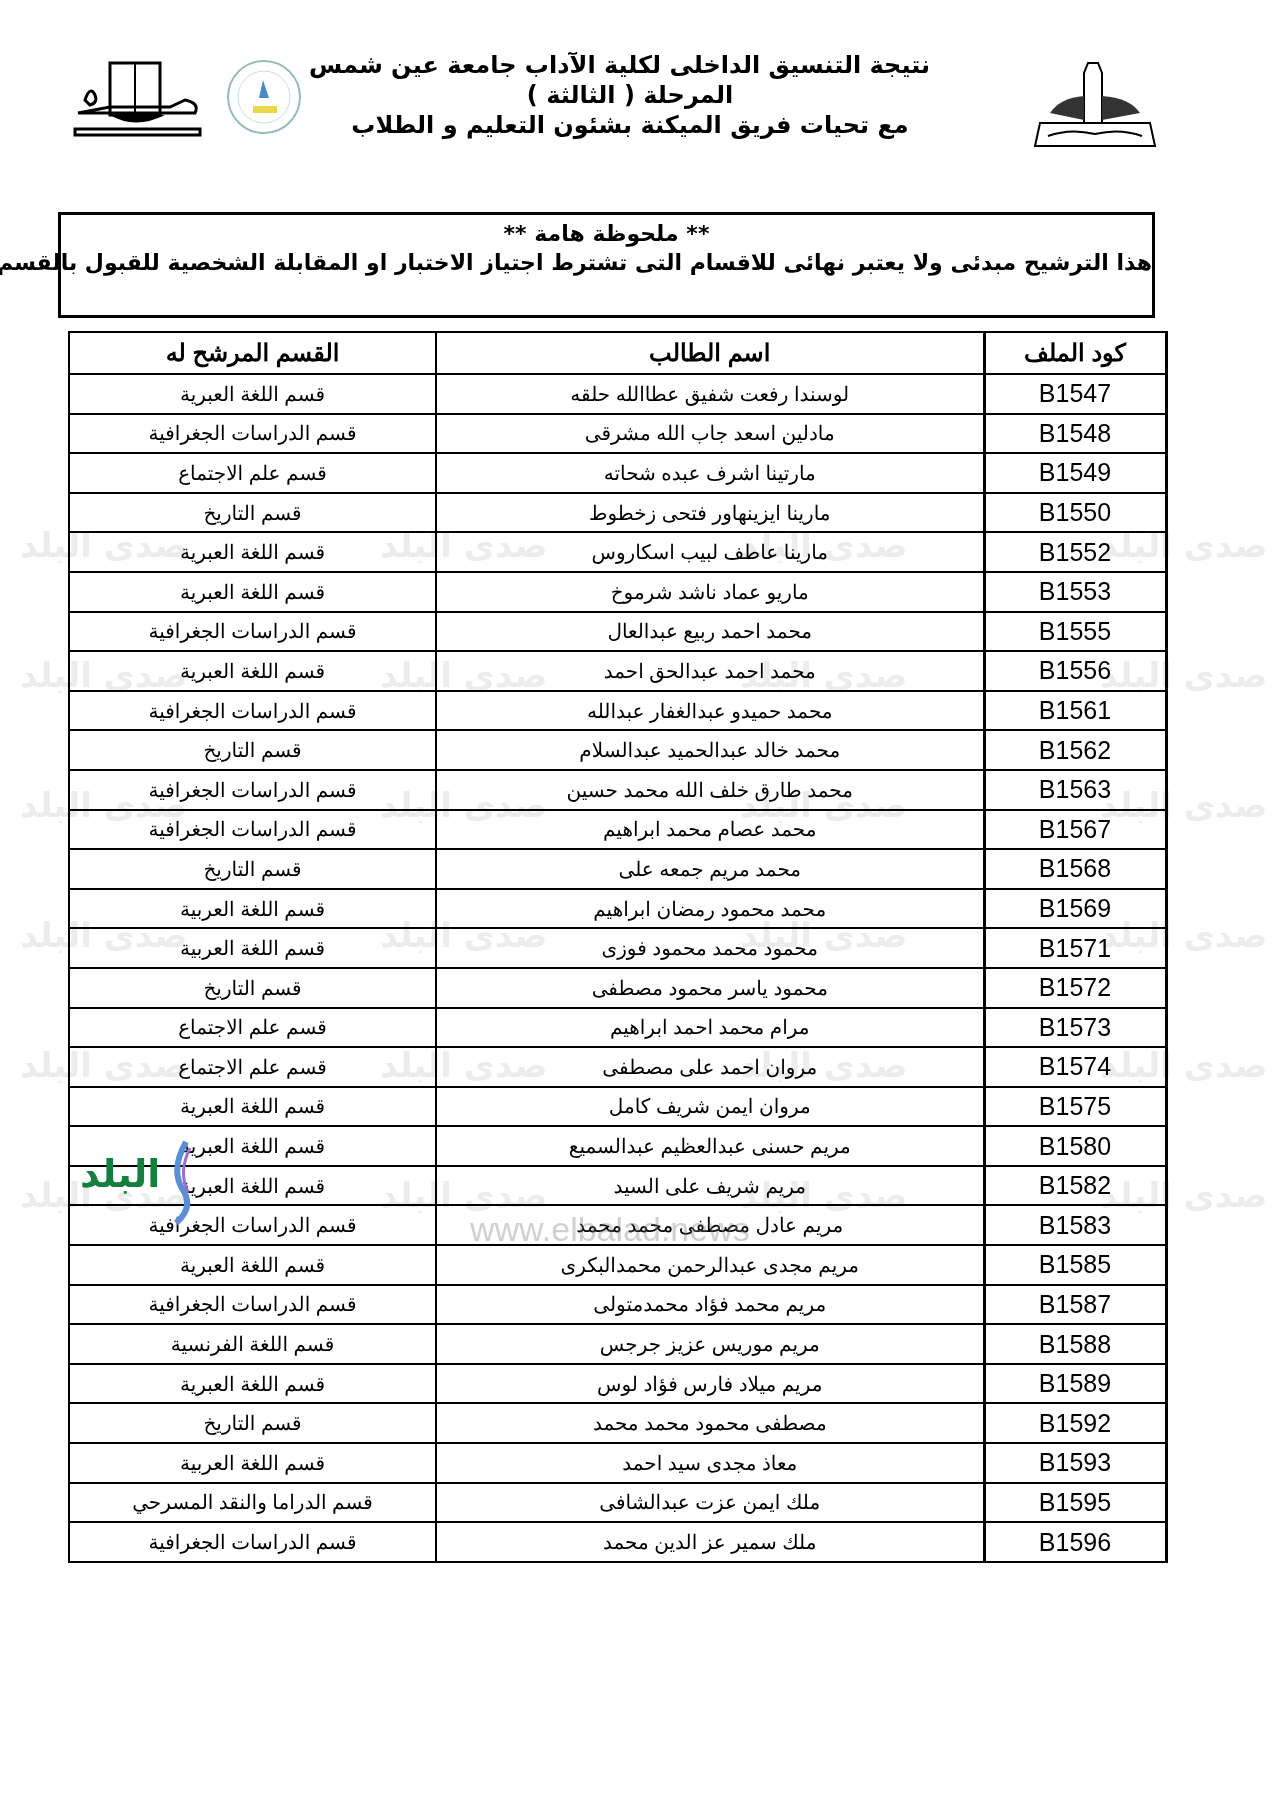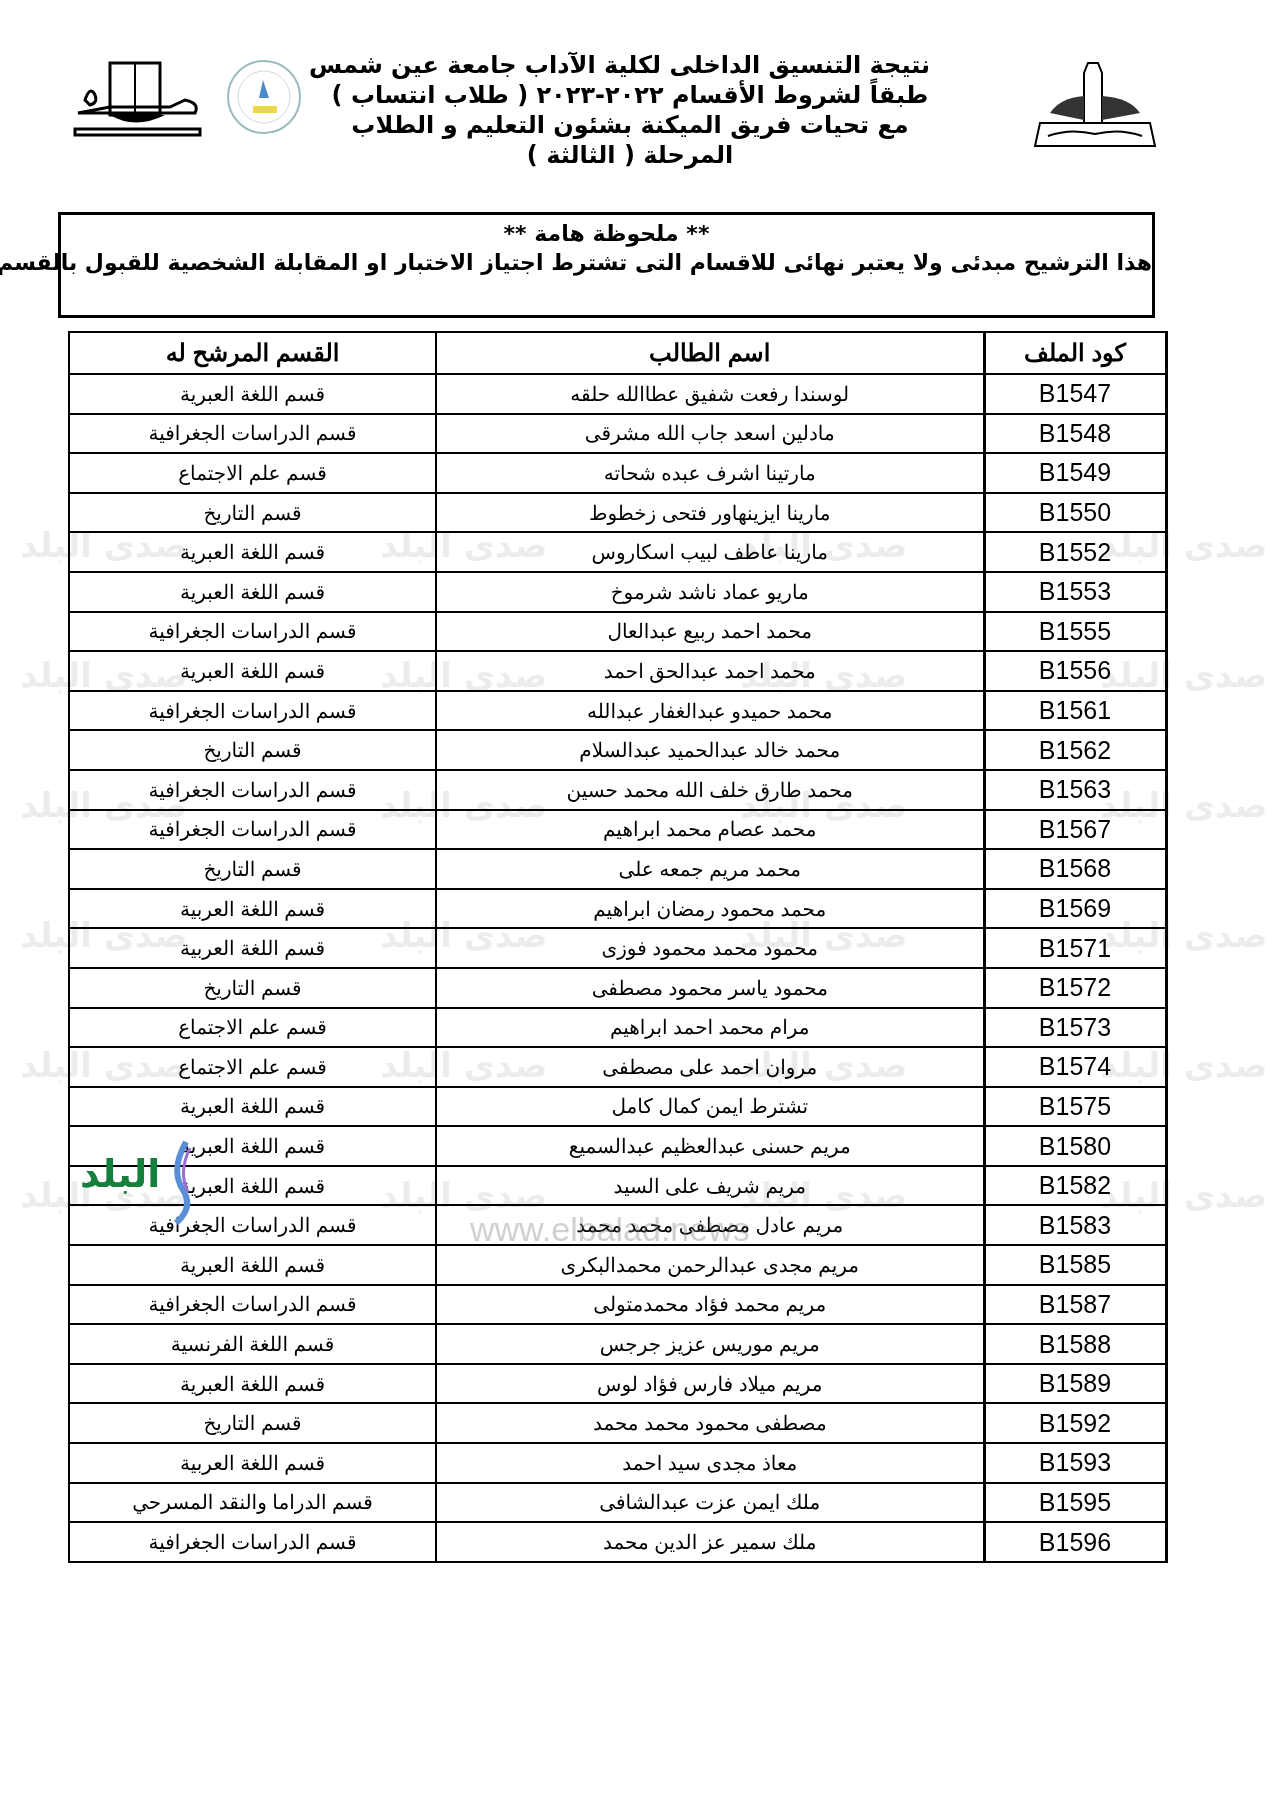--- a/index.html
+++ b/index.html
@@ -48,23 +48,22 @@
     <path d="M58 5 L68 5 L72 15 L72 65 L54 65 L54 15 Z" fill="#fff" stroke="#000" stroke-width="2"></path>
     <path d="M20 55 Q30 40 54 38 L54 62 Z" fill="#333"></path>
     <path d="M110 55 Q100 40 72 38 L72 62 Z" fill="#333"></path>
     <path d="M10 65 L120 65 L125 88 L5 88 Z" fill="#fff" stroke="#000" stroke-width="2"></path>
     <path d="M18 78 Q40 70 65 76 Q90 70 112 78" fill="none" stroke="#000" stroke-width="2"></path>
   </svg>
 </div>
 
 <div class="title-block">
   <div>نتيجة التنسيق الداخلى لكلية الآداب جامعة عين شمس</div>
-  <div>طبقاً لشروط الأقسام ٢٠٢٢-٢٠٢٣ ( طلاب انتساب )</div>
+  <div>المرحلة  ( الثالثة )</div>
   <div>مع تحيات فريق الميكنة بشئون التعليم و الطلاب</div>
-  <div>المرحلة  ( الثالثة )</div>
 </div>
 
 <div class="notice">
   <div class="n1">** ملحوظة هامة **</div>
   <div class="n2">هذا الترشيح مبدئى ولا يعتبر نهائى للاقسام التى تشترط اجتياز الاختبار او المقابلة الشخصية للقبول بالقسم</div>
 </div>
 
 <div class="wm" style="left:20px;top:525px;">صدى البلد</div>
 <div class="wm" style="left:380px;top:525px;">صدى البلد</div>
 <div class="wm" style="left:740px;top:525px;">صدى البلد</div>
@@ -189,21 +188,21 @@
         <td>مرام محمد احمد ابراهيم</td>
         <td>قسم علم الاجتماع</td>
       </tr>
     <tr>
         <td class="code">B1574</td>
         <td>مروان احمد على مصطفى</td>
         <td>قسم علم الاجتماع</td>
       </tr>
     <tr>
         <td class="code">B1575</td>
-        <td>تشترط ايمن كمال كامل</td>
+        <td>مروان ايمن شريف كامل</td>
         <td>قسم اللغة العبرية</td>
       </tr>
     <tr>
         <td class="code">B1580</td>
         <td>مريم حسنى عبدالعظيم عبدالسميع</td>
         <td>قسم اللغة العبرية</td>
       </tr>
     <tr>
         <td class="code">B1582</td>
         <td>مريم شريف على السيد</td>

